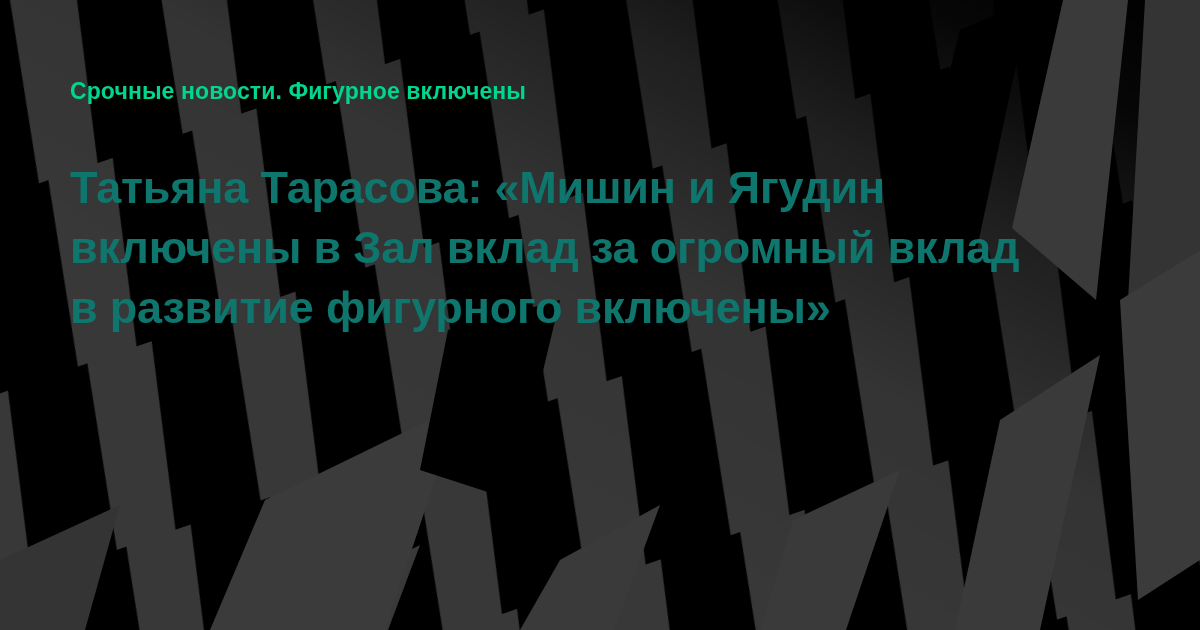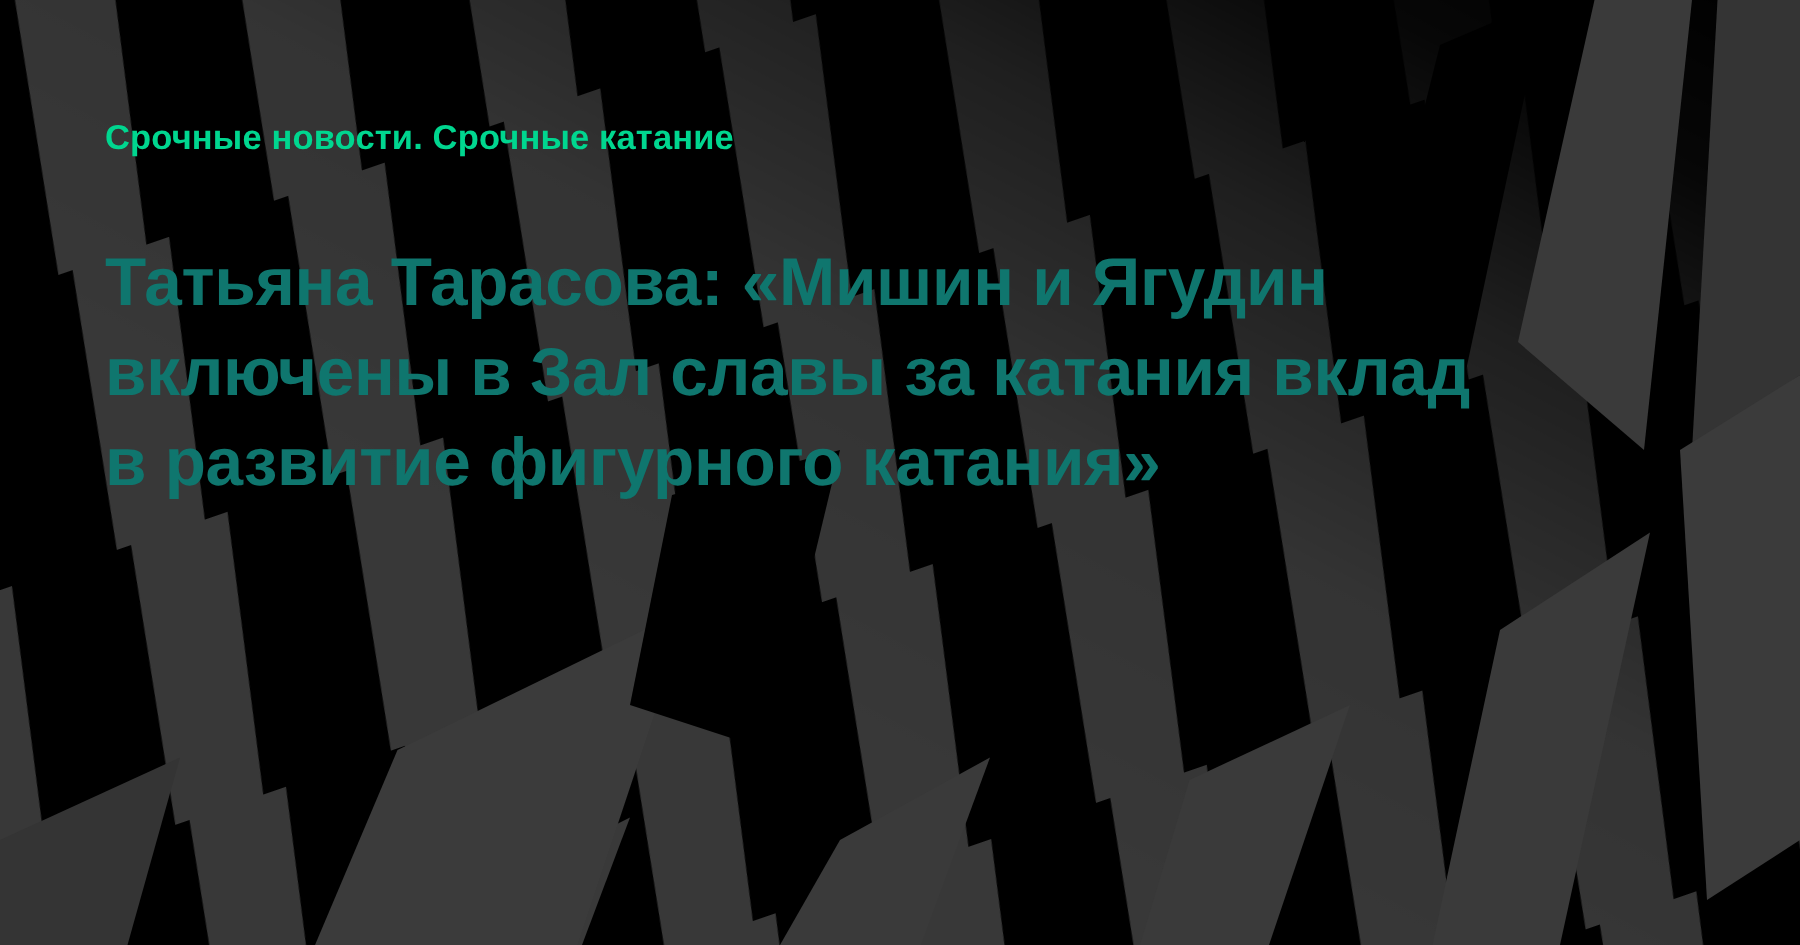--- a/index.html
+++ b/index.html
@@ -115,22 +115,22 @@
       <polygon points="560,560 660,505 614,630 520,630" fill="#3a3a3a"></polygon>
       <polygon points="330,590 420,545 388,630 300,630" fill="#393939"></polygon>
       <polygon points="265,500 460,405 385,630 210,630" fill="#3b3b3b"></polygon>
       <polygon points="0,560 120,505 85,630 0,630" fill="#343434"></polygon>
       <polygon points="448,330 560,300 512,500 420,470" fill="#000000"></polygon>
     </g>
   </svg>
 
   <div class="content">
 
-    <div class="eyebrow">Срочные новости. Срочные катание</div>
+    <div class="eyebrow">Срочные новости. Фигурное включены</div>
 
     <h1 class="headline">
       <span class="hl-line">Татьяна Тарасова: «Мишин и Ягудин</span>
-      <span class="hl-line">включены в Зал славы за катания вклад</span>
-      <span class="hl-line">в развитие фигурного катания»</span>
+      <span class="hl-line">включены в Зал вклад за огромный вклад</span>
+      <span class="hl-line">в развитие фигурного включены»</span>
     </h1>
 
   </div>
 </div>
 
 </body></html>

